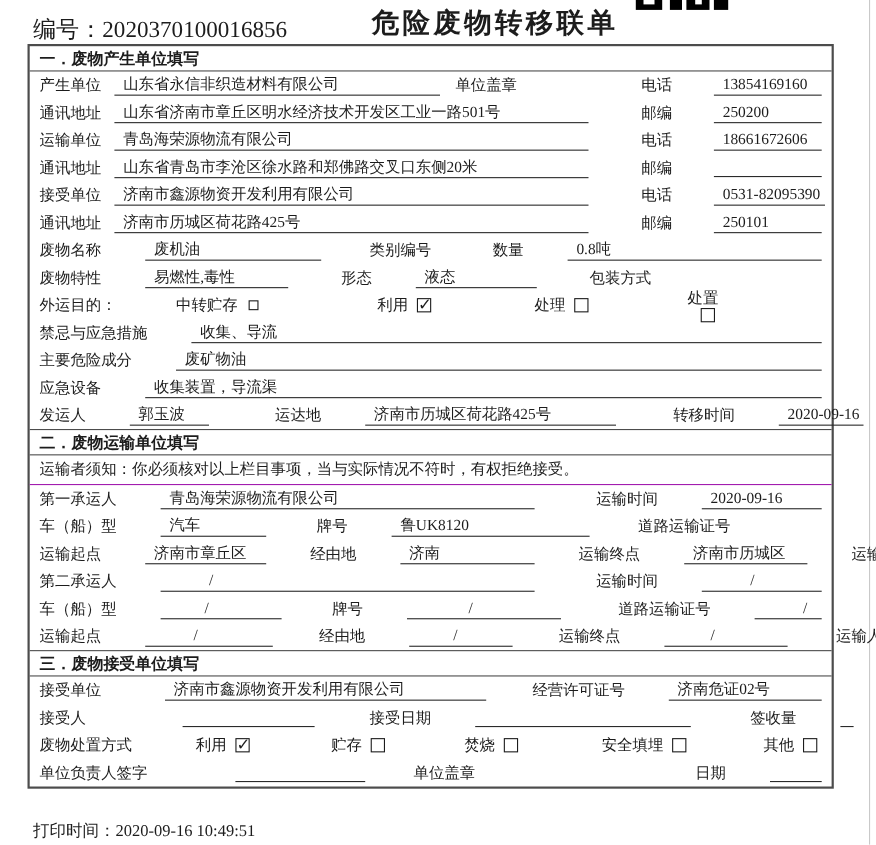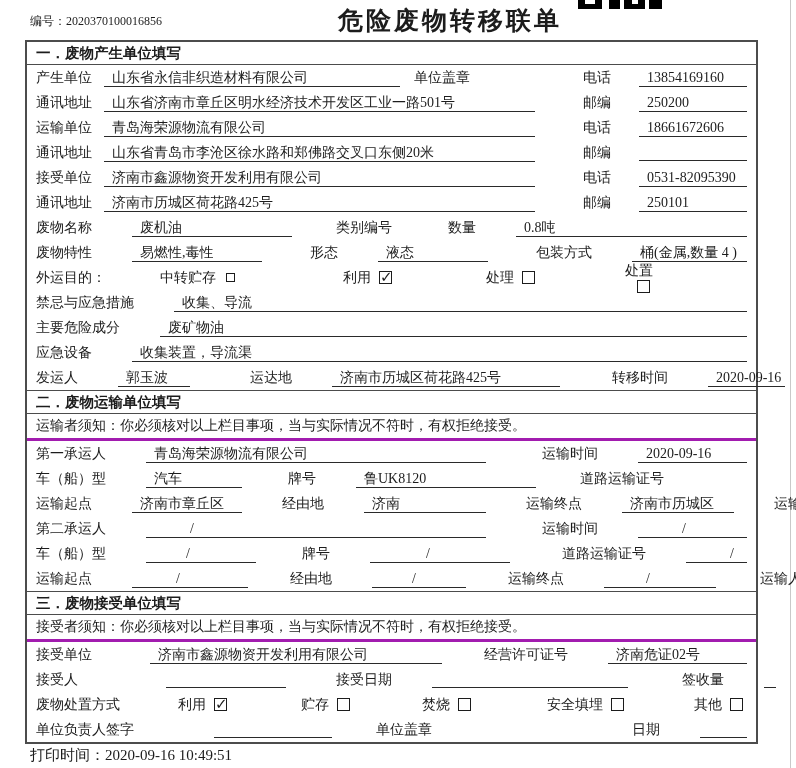--- a/index.html
+++ b/index.html
@@ -2,45 +2,45 @@
 <html><head>
 <meta charset="utf-8">
 <style>
   * { margin:0; padding:0; box-sizing:border-box; }
   html,body { width:796px; height:768px; background:#ffffff; overflow:hidden;
     font-family:"Liberation Serif","DejaVu Serif",serif; color:#1c1c1c; }
   .page { position:relative; width:796px; height:768px; background:#fff; }
   .page-edge { position:absolute; right:5px; top:0; width:1px; height:768px; background:#c9c9c9; }
 
   
-  .serial { position:absolute; left:30px; top:13px; font-size:12px; white-space:nowrap; }
+  .serial { position:absolute; left:30px; top:13px; font-size:21px; white-space:nowrap; }
   .doc-title { position:absolute; left:338px; top:4px; font-size:25px; font-weight:bold;
     letter-spacing:3px; font-family:"Liberation Sans","DejaVu Sans",sans-serif; white-space:nowrap; }
   .qr-frag { position:absolute; left:578px; top:0; height:9px; display:flex; }
   .qr-frag .b { background:#000; height:9px; }
   .qr-frag .notch { background:#fff; height:4px; width:10px; margin:0 auto; }
 
   
   .form-box { position:absolute; left:25px; top:40px; width:733px; border:2px solid #4c4c4c; background:#fff; }
   .section { border-top:1px solid #4c4c4c; }
   .section:first-child { border-top:none; }
   .sec-title { height:23px; display:flex; align-items:center; padding:0 9px;
     font-family:"Liberation Sans","DejaVu Sans",sans-serif; font-weight:bold; font-size:14.5px;
     border-bottom:1px solid #4c4c4c; }
   .notice { height:27px; display:flex; align-items:center; padding:0 9px; font-size:14px;
-    border-bottom:3px solid #a21caf; white-space:nowrap; }
+    border-bottom:1px solid #a21caf; white-space:nowrap; }
 
   .row { height:25px; display:flex; align-items:center; padding:0 9px; font-size:14px; white-space:nowrap;gap:28px; }
   .lbl { margin-right:12px; flex-shrink:0; }
   .uv { border-bottom:1px solid #2a2a2a; min-height:17px; line-height:17px; padding:0 4px 0 8px;
     flex-shrink:0; }
   .grow { flex:1 1 auto; }
   .left520 { display:flex; align-items:center; width:515px; flex-shrink:0; }
   .left520 .uv.fill { flex:1 1 auto; margin-right:16px; }
-  .rl { margin-right:0; margin-left:4px; flex-shrink:0; }
+  .rl { margin-right:10px; margin-left:4px; flex-shrink:0; }
 
   .cb { display:inline-block; width:13px; height:13px; border:1px solid #1c1c1c; margin-left:8px;
     position:relative; flex-shrink:0; }
   .cb.sm { width:9px; height:9px; margin-left:10px; }
   .cb.checked::after { content:"\2713"; position:absolute; left:0px; top:-4px; font-size:15px;
     font-weight:bold; font-family:"DejaVu Sans",sans-serif; }
   .cb-item { display:flex; align-items:center; }
 
   
   .print-time { position:absolute; left:30px; top:746px; font-size:15px; }
@@ -134,21 +134,20 @@
         <span class="lbl" style="margin-left:16px;">数量</span>
         <span class="uv grow">0.8吨</span>
       </div>
 
       <div class="row">
         <span class="lbl">废物特性</span>
         <span class="uv" style="width:130px;">易燃性,毒性</span>
         <span class="lbl" style="margin-left:20px;">形态</span>
         <span class="uv" style="width:110px;">液态</span>
         <span class="lbl" style="margin-left:20px;">包装方式</span>
-        <span class="uv grow">桶(金属,数量 4 )</span>
       </div>
 
       <div class="row">
         <span class="lbl">外运目的：</span>
         <span class="cb-item" style="margin-left:14px;">
           <span>中转贮存</span>
           <span class="cb sm"></span>
         </span>
         <span class="cb-item" style="margin-left:80px;">
           <span>利用</span>
@@ -242,21 +241,20 @@
         <span class="uv" style="width:94px; padding-left:40px;">/</span>
         <span class="lbl" style="margin-left:14px;">运输终点</span>
         <span class="uv" style="width:112px; padding-left:42px;">/</span>
         <span class="lbl" style="margin-left:16px;">运输人签字</span>
         <span class="uv grow" style="padding-left:34px;">/</span>
       </div>
     </div>
 
     <div class="section">
       <div class="sec-title">三．废物接受单位填写</div>
-      <div class="notice">接受者须知：你必须核对以上栏目事项，当与实际情况不符时，有权拒绝接受。</div>
 
       <div class="row">
         <span class="lbl" style="margin-right:30px;">接受单位</span>
         <span class="uv" style="width:292px;">济南市鑫源物资开发利用有限公司</span>
         <span class="lbl" style="margin-left:14px;">经营许可证号</span>
         <span class="uv grow">济南危证02号</span>
       </div>
 
       <div class="row">
         <span class="lbl" style="margin-right:60px;">接受人</span>

